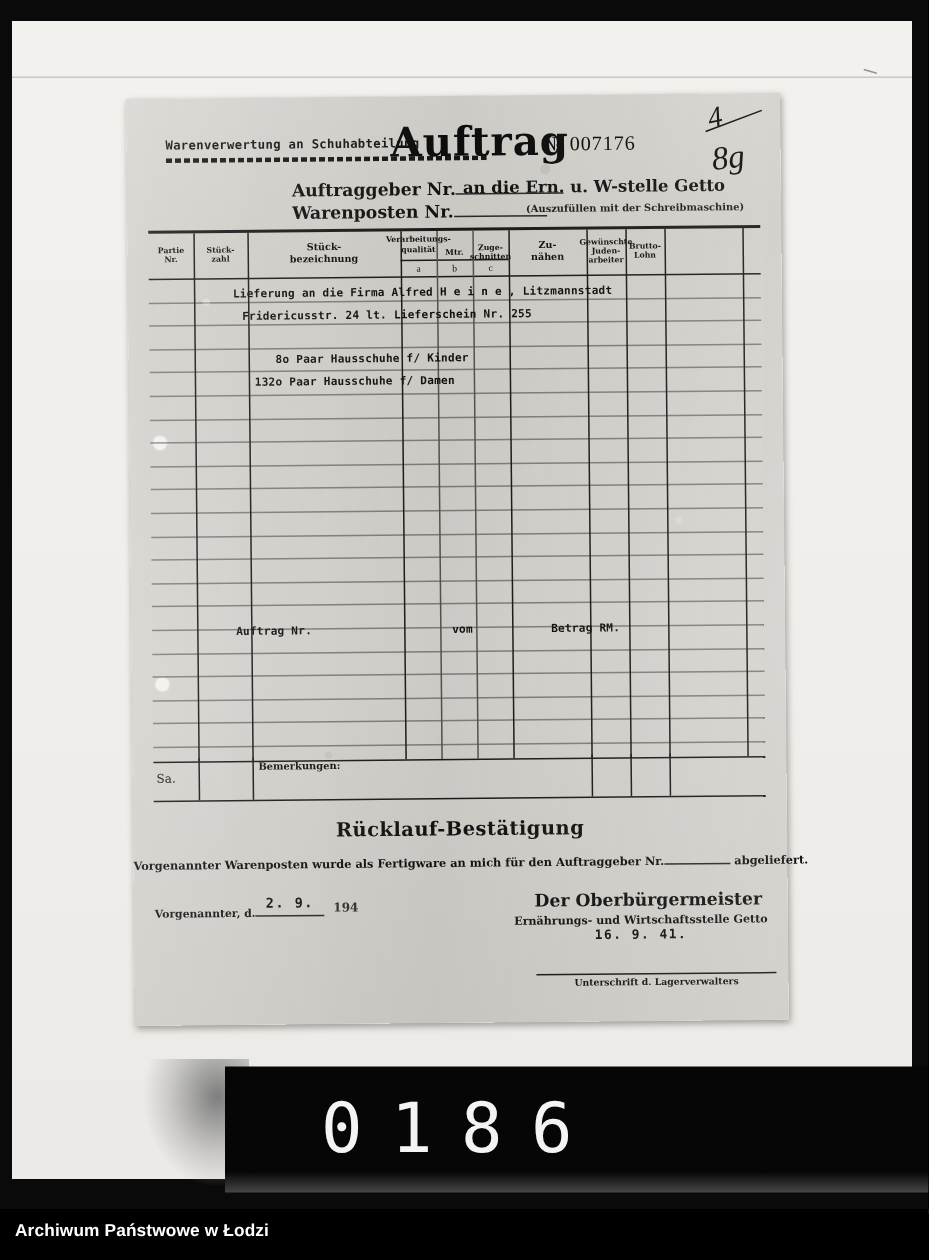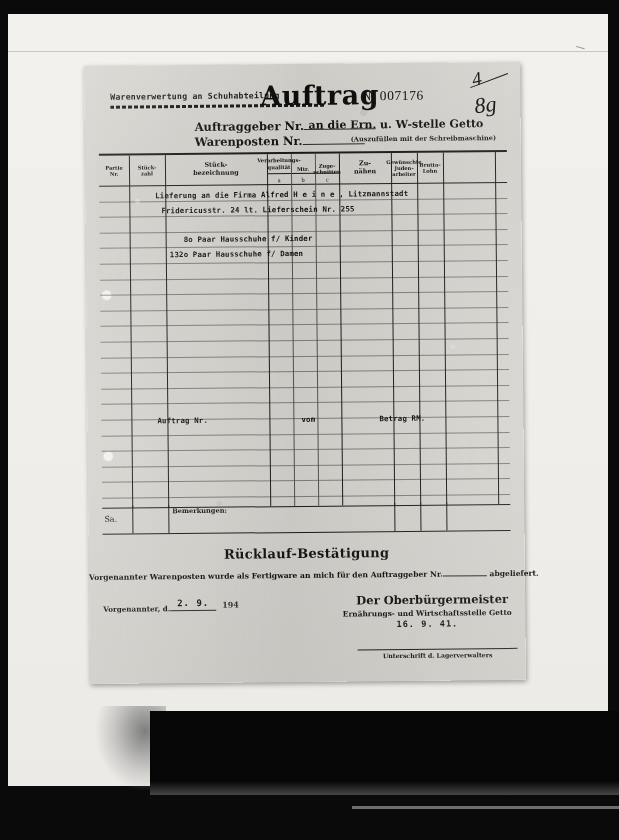--- a/index.html
+++ b/index.html
@@ -290,21 +290,21 @@
           <div class="abc" style="left: 192px; width: 24px;">b</div>
           <div class="abc" style="left: 216px; width: 24px;">c</div>
         </div>
       <div id="typed">
           <div class="typed" style="left: 56px; top: 36px;">Lieferung an die Firma Alfred H e i n e , Litzmannstadt</div>
           <div class="typed" style="left: 62px; top: 51px;">Fridericusstr. 24 lt. Lieferschein Nr. 255</div>
           <div class="typed" style="left: 84px; top: 80px;">8o Paar Hausschuhe   f/ Kinder</div>
           <div class="typed" style="left: 70px; top: 95px;">132o Paar Hausschuhe  f/ Damen</div>
           <div class="typed" style="left: 56px; top: 261px;">Auftrag Nr.</div>
           <div class="typed" style="left: 200px; top: 261px;">vom</div>
-          <div class="typed" style="left: 266px; top: 261px; margin-left: 12px;">Betrag RM.</div>
+          <div class="typed" style="left: 266px; top: 261px;">Betrag RM.</div>
         </div>
     </div>
 
     <div id="sumrow">
       <div id="sa">Sa.</div>
       <div id="bemerk">Bemerkungen:</div>
       <div id="sumcols">
           <div class="vr" style="left: 30px; height: 28px;"></div>
           <div class="vr" style="left: 66px; height: 28px;"></div>
           <div class="vr" style="left: 292px; height: 28px;"></div>
@@ -323,17 +323,21 @@
     <div id="ob" class="frak">Der Oberbürgermeister</div>
     <div id="ob-sub">Ernährungs- und Wirtschaftsstelle Getto</div>
     <div id="ob-date">16. 9. 41.</div>
     <div id="sig-rule"></div>
     <div id="sig-cap">Unterschrift d. Lagerverwalters</div>
   </div>
 
   <div id="blob"></div>
 
   <div id="counter">
+    <div id="digits">0186</div>
     <div id="counter-glow"></div>
   </div>
 
   <div id="caption-hl"></div>
+  <div id="caption">
+    <div id="caption-txt">Archiwum Państwowe w Łodzi</div>
+  </div>
 </div>
 
 </body></html>

